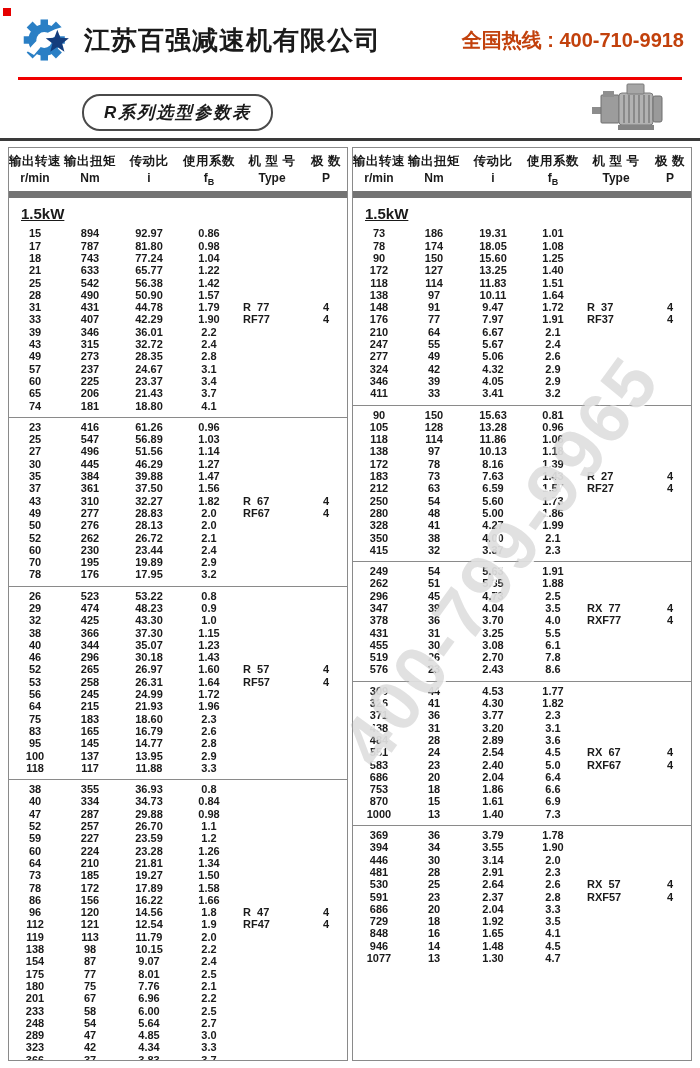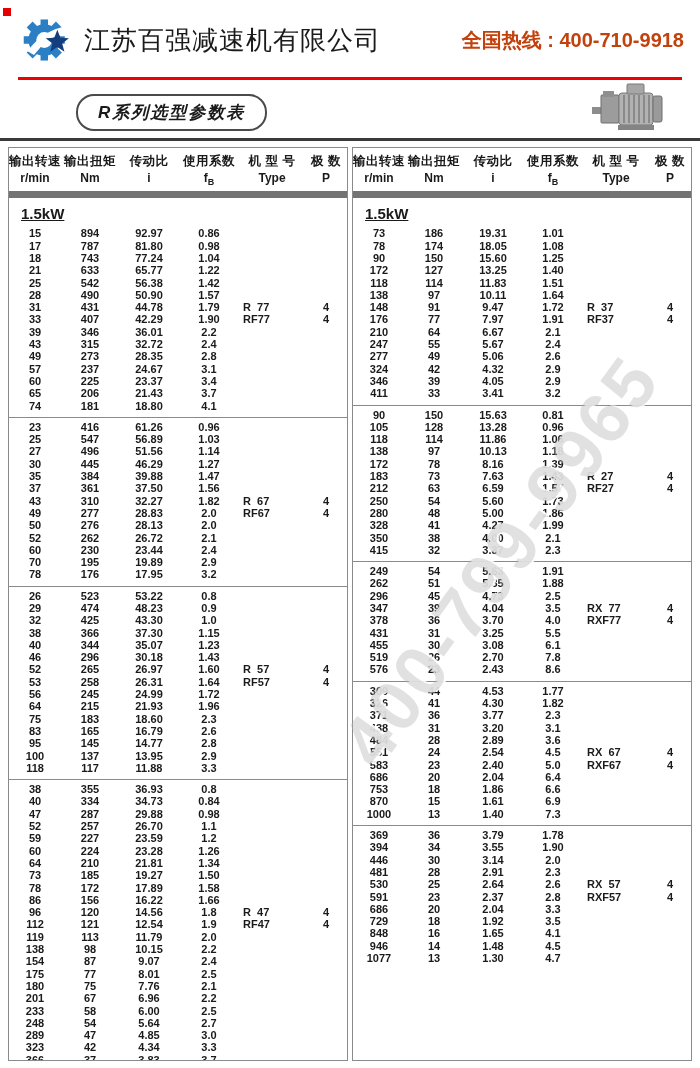--- a/index.html
+++ b/index.html
@@ -3,27 +3,27 @@
 <meta charset="utf-8">
 <style>
   * { margin:0; padding:0; box-sizing:border-box; }
   html,body { width:700px; height:1068px; background:#ffffff; overflow:hidden;
     font-family:"Liberation Sans","DejaVu Sans",sans-serif; color:#1a1a1a; position:relative; }
 
   
   .corner-mark { position:absolute; left:3px; top:8px; width:8px; height:8px; background:#e60000; }
   .hdr { display:flex; align-items:center; padding:10px 16px 0 20px; height:70px; }
   .logo { width:56px; height:58px; flex:0 0 auto; }
-  .company { font-size:26px; font-weight:400; letter-spacing:1px; margin-left:8px; }
+  .company { font-size:26px; font-weight:700; letter-spacing:1px; margin-left:8px; }
   .hotline { margin-left:auto; font-size:20px; font-weight:700; color:#c2410c; white-space:nowrap; }
   .redline { height:3px; background:#f00000; margin:7px 18px 0 18px; }
 
   
   .series-row { position:relative; height:56px; }
-  .series-pill { position:absolute; left:76px; top:14px; border:2px solid #4a4a4a; border-radius:18px;
+  .series-pill { position:absolute; left:82px; top:14px; border:2px solid #4a4a4a; border-radius:18px;
     padding:5px 20px; font-size:17px; font-weight:700; font-style:italic; letter-spacing:2px; background:#fff; }
   .product { position:absolute; right:28px; top:2px; width:82px; height:52px; }
   .darkline { height:3px; background:#3a3a3a; margin:2px 0 0 0; }
 
   
   .tables { display:flex; gap:4px; padding:6px 8px 0 8px; height:920px; }
   .ptable { flex:1 1 0; border:1px solid #8a8a8a; background:transparent; overflow:hidden; }
   .thead { display:grid; grid-template-columns:52px 58px 60px 60px 66px 1fr; padding:5px 0 4px 0;
     border-bottom:7px solid #737373; }
   .hcell { text-align:center; }

